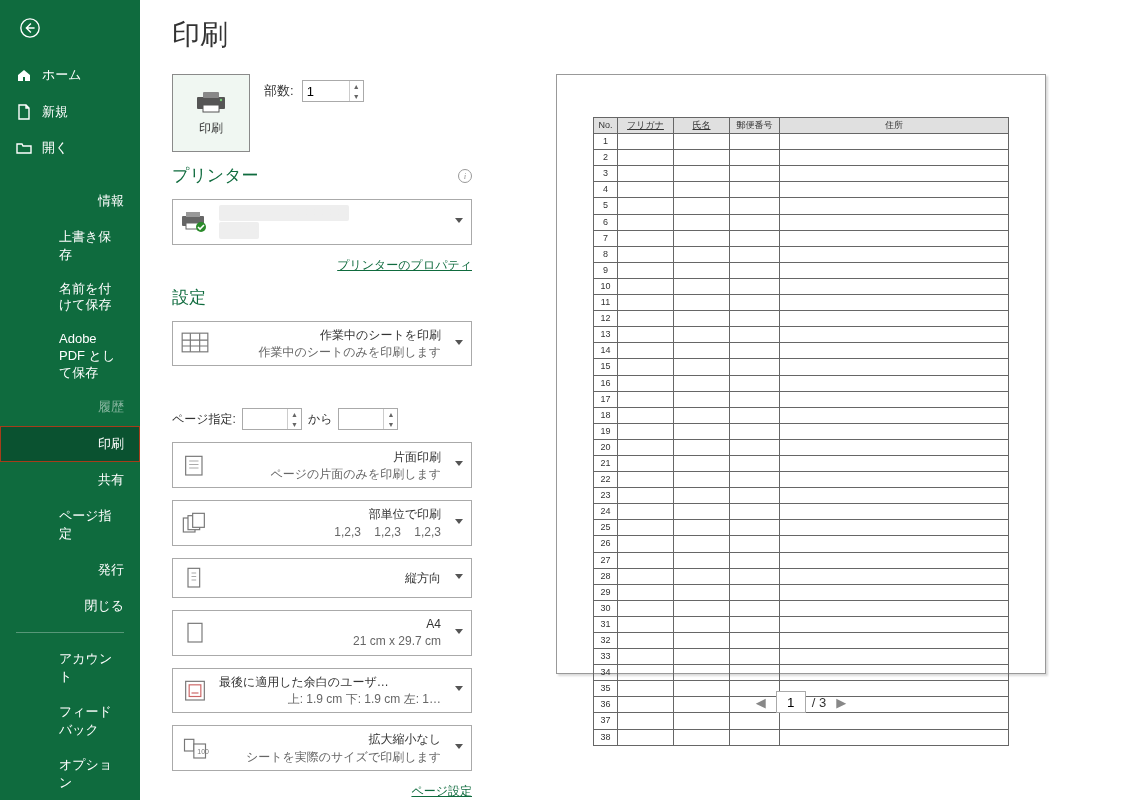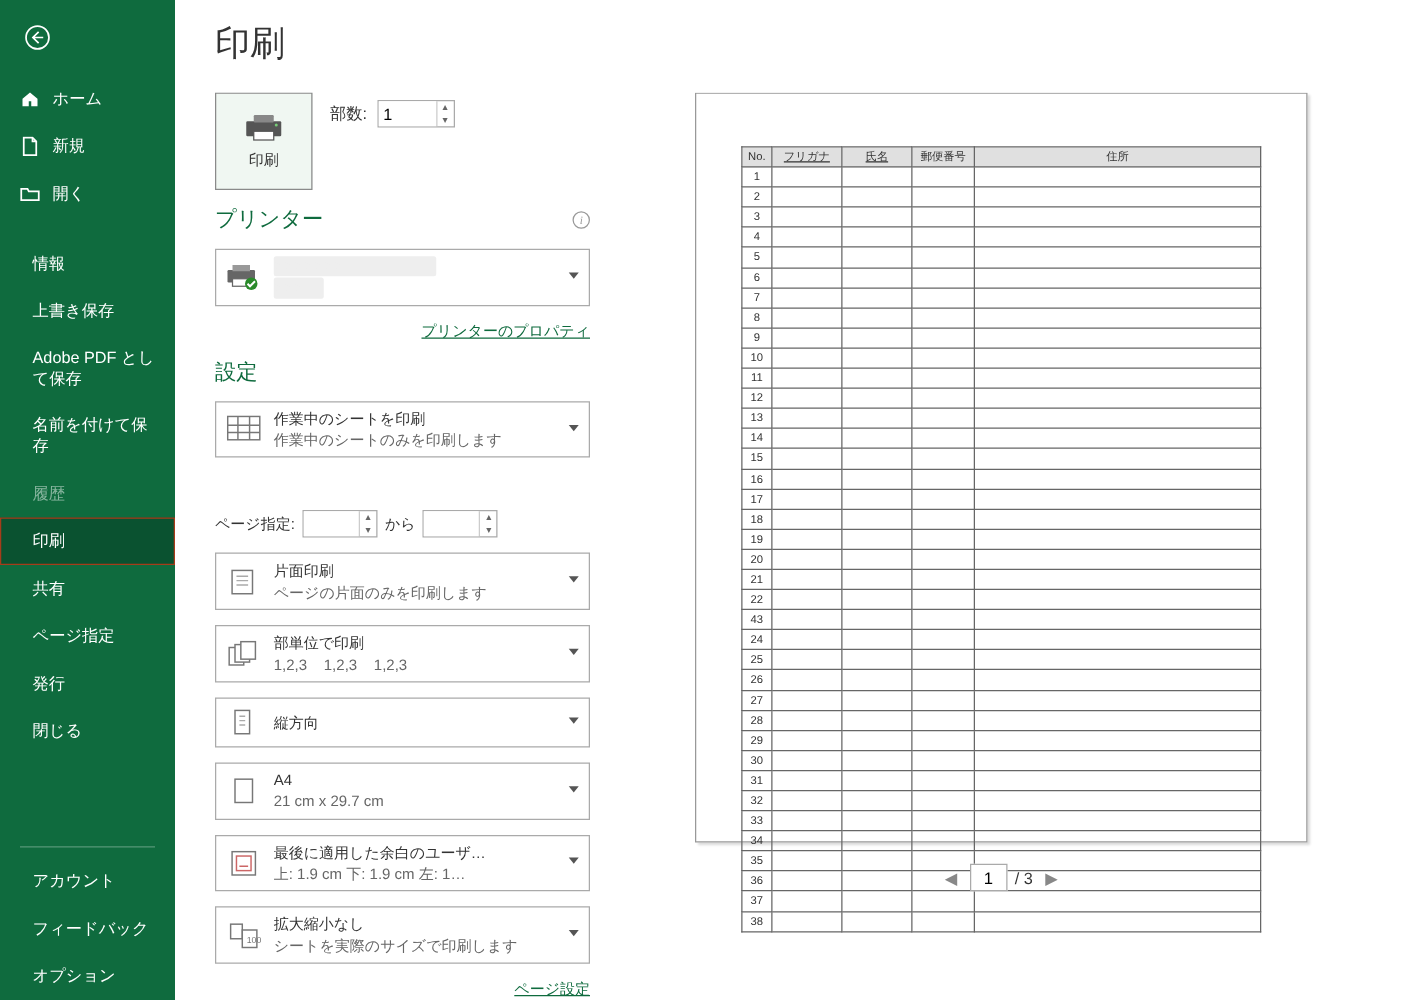--- a/index.html
+++ b/index.html
@@ -6,21 +6,21 @@
 body { font-family: "Yu Gothic UI", "Meiryo", sans-serif; font-size: 13px; color: #333; background: #fff; overflow: hidden; width: 1130px; height: 800px; }
 .root { display: flex; height: 100%; }
 
 
 .sidebar { width: 140px; background: #0f6b3e; color: #fff; display: flex; flex-direction: column; padding-top: 8px; }
 .back-btn { width: 36px; height: 36px; margin: 4px 8px 12px 12px; display: flex; align-items: center; justify-content: center; cursor: pointer; }
 .back-btn svg { width: 22px; height: 22px; fill: none; stroke: #fff; stroke-width: 1.5; }
 .nav-item { display: flex; align-items: center; padding: 10px 16px; cursor: pointer; font-size: 13px; gap: 10px; min-height: 36px; }
 .nav-item.selected { background: #0a5230; outline: 1px solid #a63c1a; outline-offset: -1px; }
 .nav-item.disabled { color: rgba(255,255,255,0.5); cursor: default; }
-.nav-item.indent { padding-left: 26px; }
+.nav-item.indent { padding-left: 59px; justify-content: flex-end; }
 .nav-icon { width: 16px; height: 16px; flex-shrink: 0; display: inline-flex; align-items: center; justify-content: center; }
 .nav-icon svg { width: 16px; height: 16px; fill: #fff; }
 .nav-spacer { flex: 1; }
 .nav-divider { border-top: 1px solid rgba(255,255,255,0.3); margin: 8px 16px; }
 
 
 .main { flex: 1; display: flex; flex-direction: column; padding: 16px 0 0 32px; }
 .page-title { font-size: 28px; font-weight: normal; color: #333; margin-bottom: 20px; }
 .content { flex: 1; display: flex; gap: 0; overflow: hidden; }
 
@@ -31,21 +31,21 @@
 .printer-big-icon { width: 32px; height: 24px; }
 .copies { display: flex; align-items: center; gap: 8px; margin-top: 6px; }
 .spin-input { display: flex; border: 1px solid #aaa; height: 22px; }
 .spin-input input { border: none; width: 46px; padding: 0 4px; font-size: 13px; outline: none; }
 .spin-input .arrows { width: 14px; display: flex; flex-direction: column; border-left: 1px solid #ccc; }
 .spin-input .arrows span { flex: 1; display: flex; align-items: center; justify-content: center; font-size: 7px; color: #666; cursor: pointer; }
 .section-header { font-size: 17px; color: #0f6b3e; font-weight: normal; display: flex; align-items: center; justify-content: space-between; }
 .info-icon { width: 14px; height: 14px; border: 1px solid #999; border-radius: 50%; font-size: 9px; color: #999; display: inline-flex; align-items: center; justify-content: center; font-style: italic; font-family: serif; }
 .dropdown { border: 1px solid #aaa; background: #fff; display: flex; align-items: center; padding: 6px 8px; gap: 10px; cursor: pointer; position: relative; min-height: 40px; }
 .dropdown .dd-icon { width: 28px; height: 24px; flex-shrink: 0; display: flex; align-items: center; justify-content: center; }
-.dropdown .dd-text { flex: 1; display: flex; flex-direction: column; gap: 1px; font-size: 12px; line-height: 1.35; }
+.dropdown .dd-text { flex: 1; display: flex; flex-direction: column; gap: 1px; font-size: 12px; line-height: 1.35; text-align: right; }
 .dropdown .dd-text .main-txt { color: #333; }
 .dropdown .dd-text .sub-txt { color: #666; }
 .dropdown .chevron { width: 8px; height: 8px; border-left: 4px solid transparent; border-right: 4px solid transparent; border-top: 5px solid #555; margin-left: 4px; }
 .link-right { text-align: right; font-size: 12px; }
 .link-right a, .link-right span { color: #0f6b3e; text-decoration: underline; cursor: pointer; }
 .page-range { display: flex; align-items: center; gap: 6px; font-size: 12px; margin-top: 30px; }
 .spin-sm input { width: 44px; }
 
 
 .preview-col { flex: 1; display: flex; flex-direction: column; align-items: center; padding: 0 16px; overflow: hidden; }
@@ -101,24 +101,24 @@
 
     <div style="height:18px"></div>
 
     <div class="nav-item indent">
         <span>情報</span>
       </div>
     <div class="nav-item indent">
         <span>上書き保存</span>
       </div>
     <div class="nav-item indent" style="line-height:1.3">
+        <span>名前を付けて保存</span>
+      </div>
+    <div class="nav-item indent" style="line-height:1.3">
         <span>Adobe PDF として保存</span>
-      </div>
-    <div class="nav-item indent" style="line-height:1.3">
-        <span>名前を付けて保存</span>
       </div>
     <div class="nav-item indent disabled">
         <span>履歴</span>
       </div>
     <div class="nav-item indent selected">
         <span>印刷</span>
       </div>
     <div class="nav-item indent">
         <span>共有</span>
       </div>
@@ -482,21 +482,21 @@
                   <td></td>
                 </tr>
                 <tr>
                   <td>22</td>
                   <td></td>
                   <td></td>
                   <td></td>
                   <td></td>
                 </tr>
                 <tr>
-                  <td>43</td>
+                  <td>23</td>
                   <td></td>
                   <td></td>
                   <td></td>
                   <td></td>
                 </tr>
                 <tr>
                   <td>24</td>
                   <td></td>
                   <td></td>
                   <td></td>

